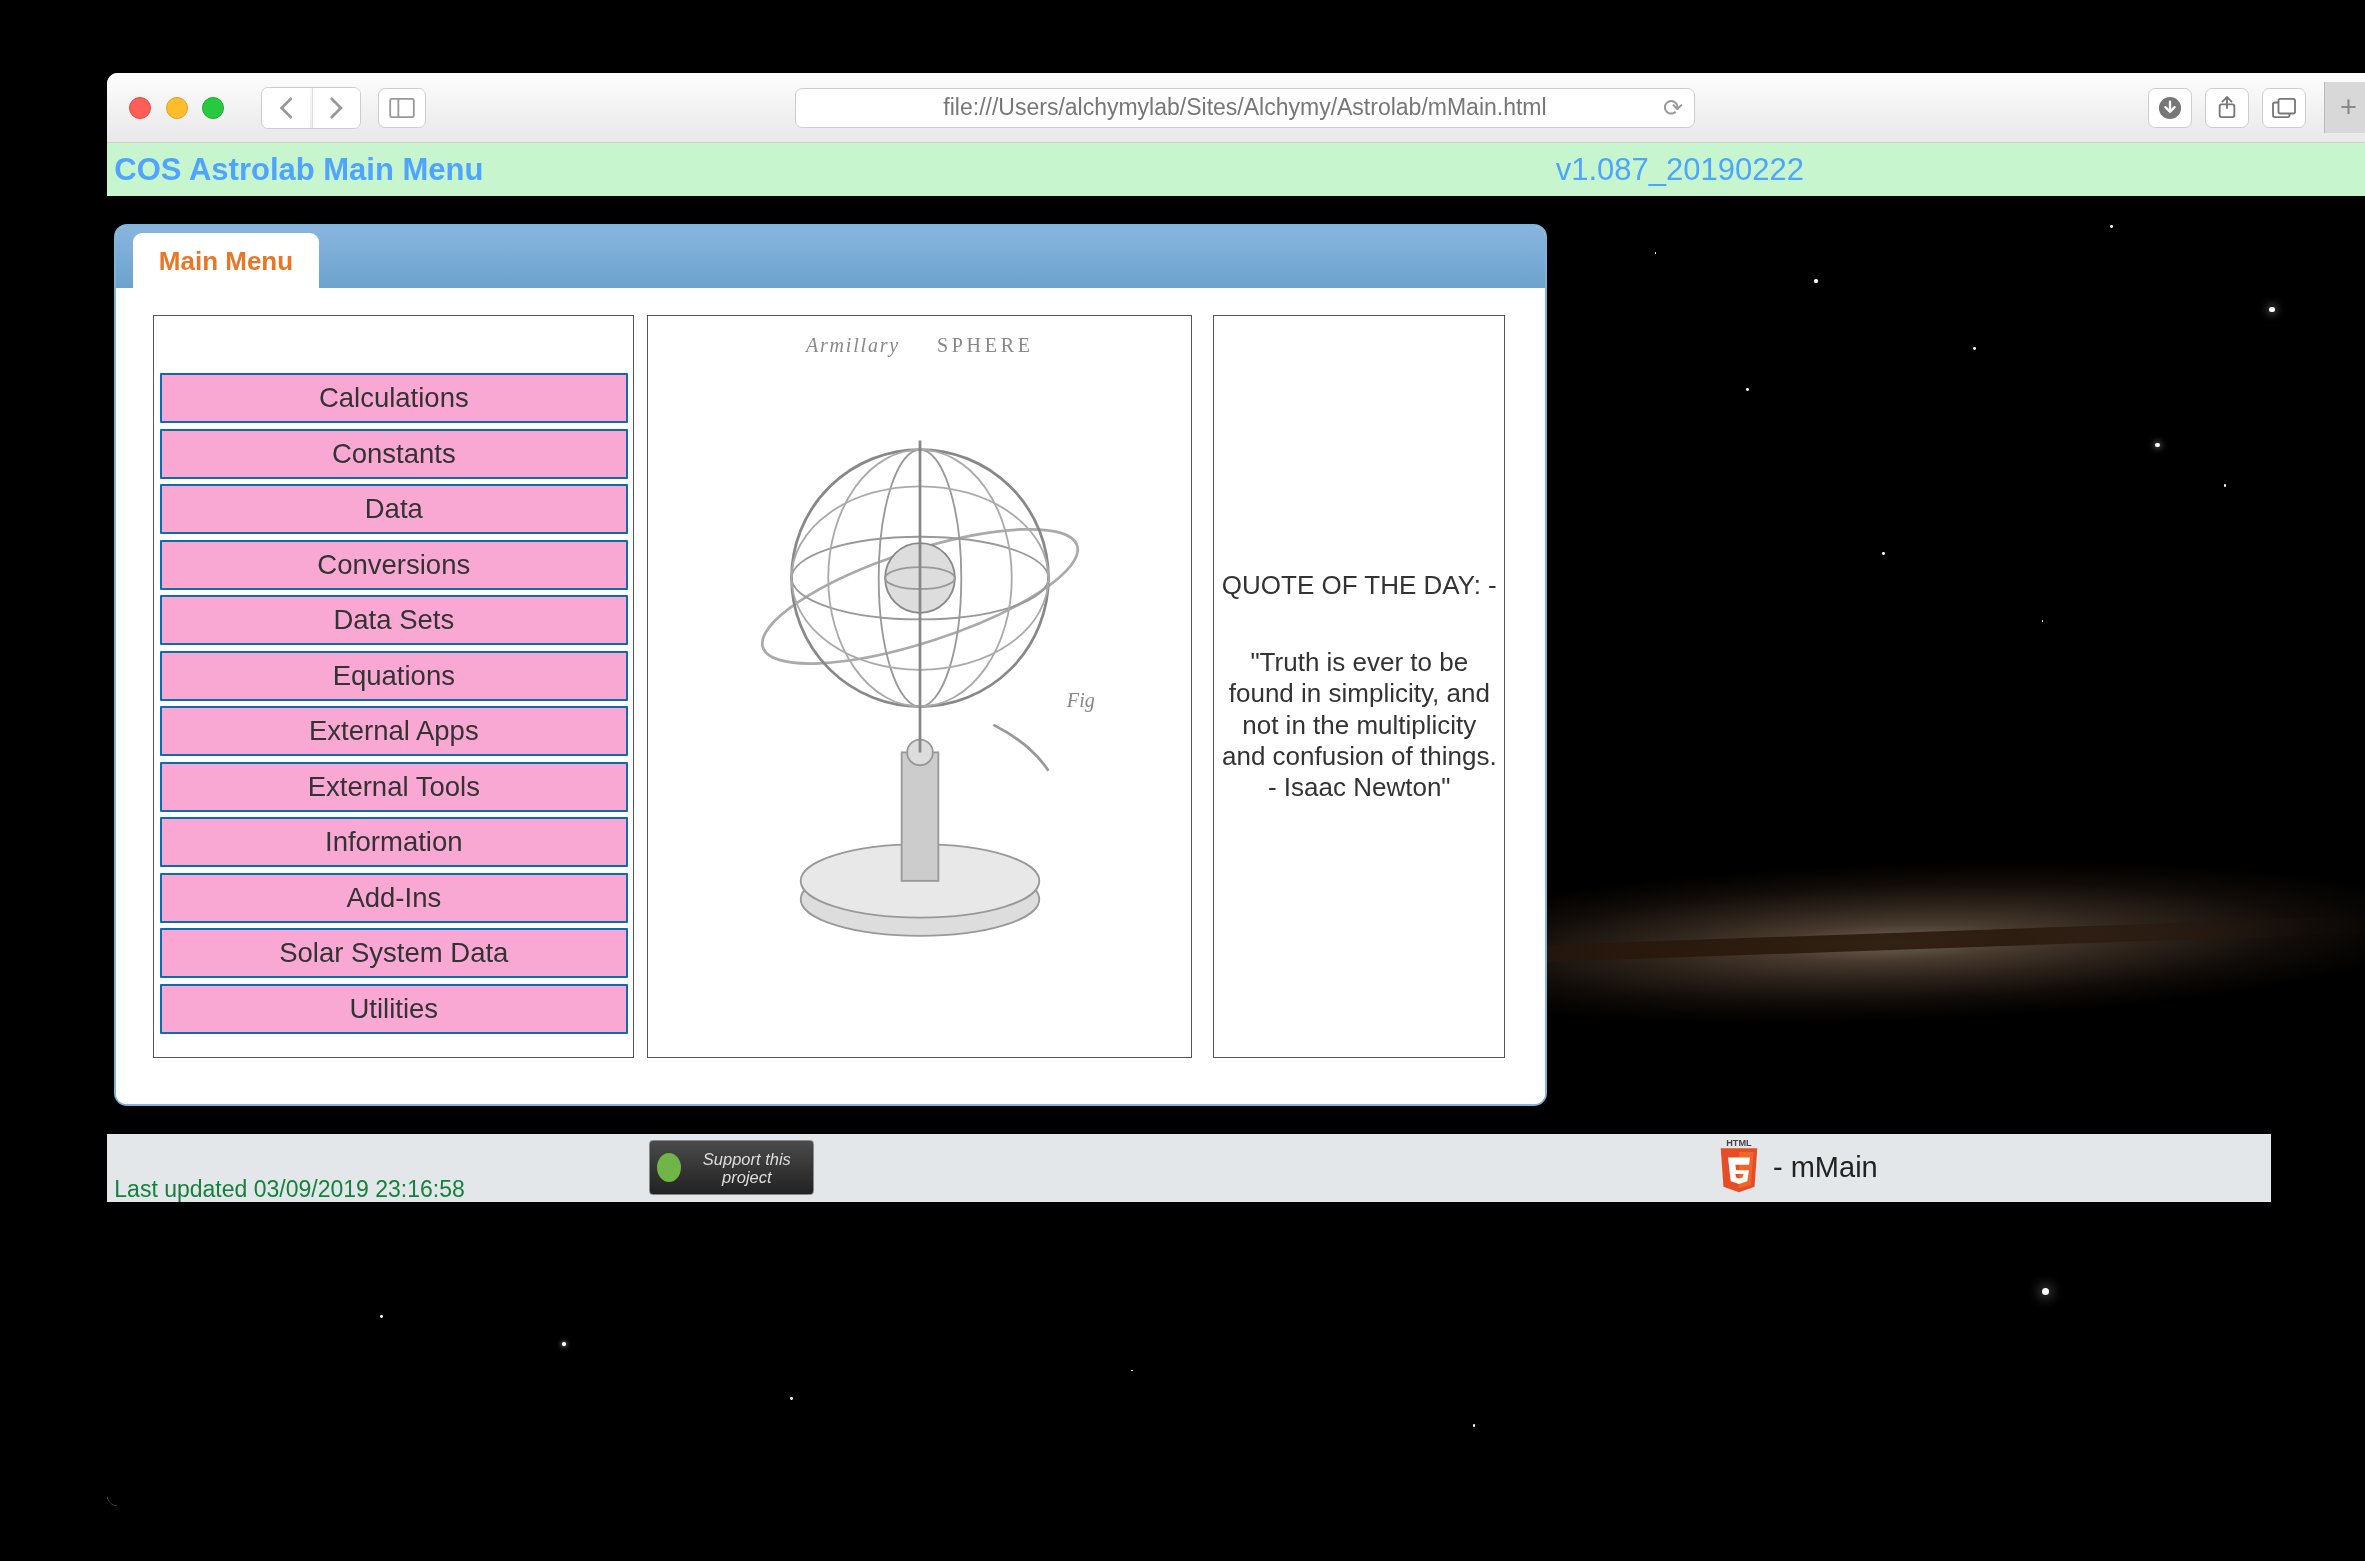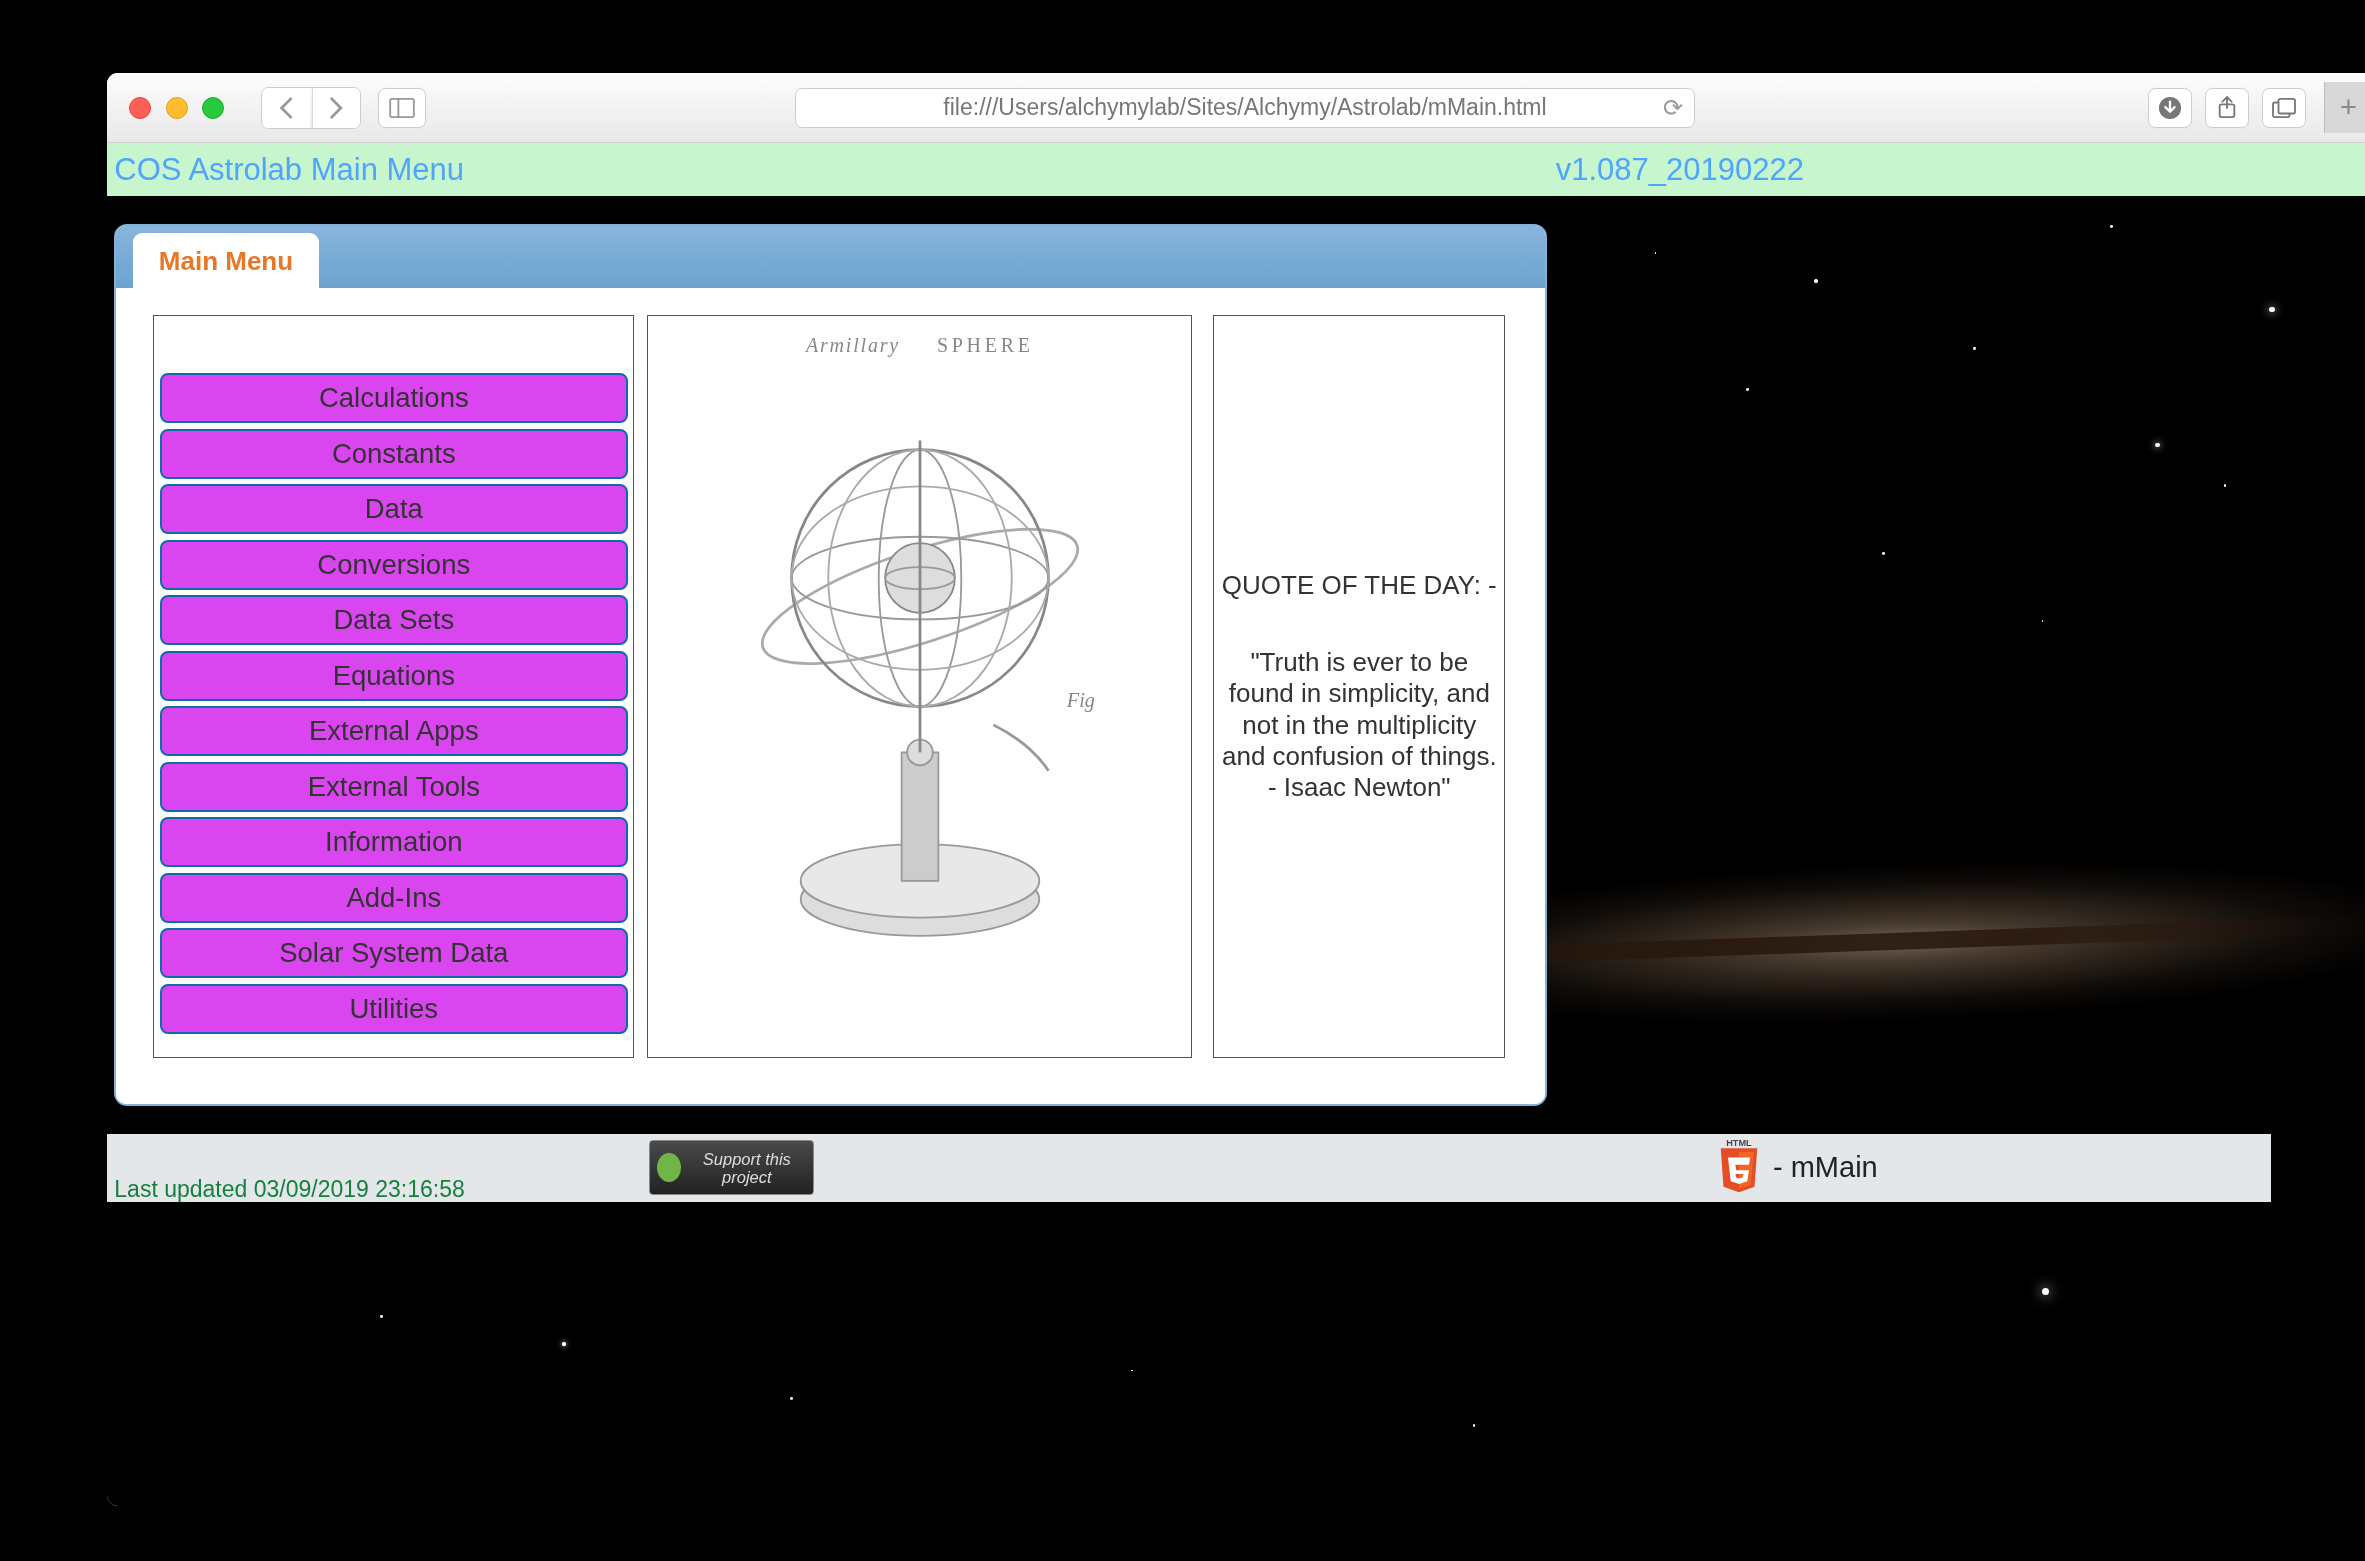--- a/index.html
+++ b/index.html
@@ -221,21 +221,21 @@
       background: #c6f5ce;
       height: 53px;
       display: flex;
       align-items: center;
       justify-content: space-between;
       padding: 0 0 0 0;
     }
     
     .green-header .title {
       color: #4fa4ff;
-      font-weight: normal;
+      font-weight: bold;
       font-size: 31px;
       margin-left: 7.3px;
     }
     
     .green-header .version {
       color: #4fa4ff;
       font-weight: normal;
       font-size: 31px;
       margin-right: 579px;
     }
@@ -288,23 +288,23 @@
     .menu-col {
       width: 481px;
       padding: 57px 5.5px 18.4px 5.5px;
     }
     
     .menu-btn {
       display: block;
       width: 100%;
       height: 50px;
       margin-bottom: 5.5px;
-      background: #d946ef;
+      background: #f9a8d4;
       border: 2.8px solid #0c6da8;
-      border-radius: 8px;
+      border-radius: 1px;
       font-size: 27.5px;
       color: #333;
       font-family: inherit;
       cursor: pointer;
     }
     
     .image-col {
       width: 545px;
       padding: 18.4px;
       display: flex;

